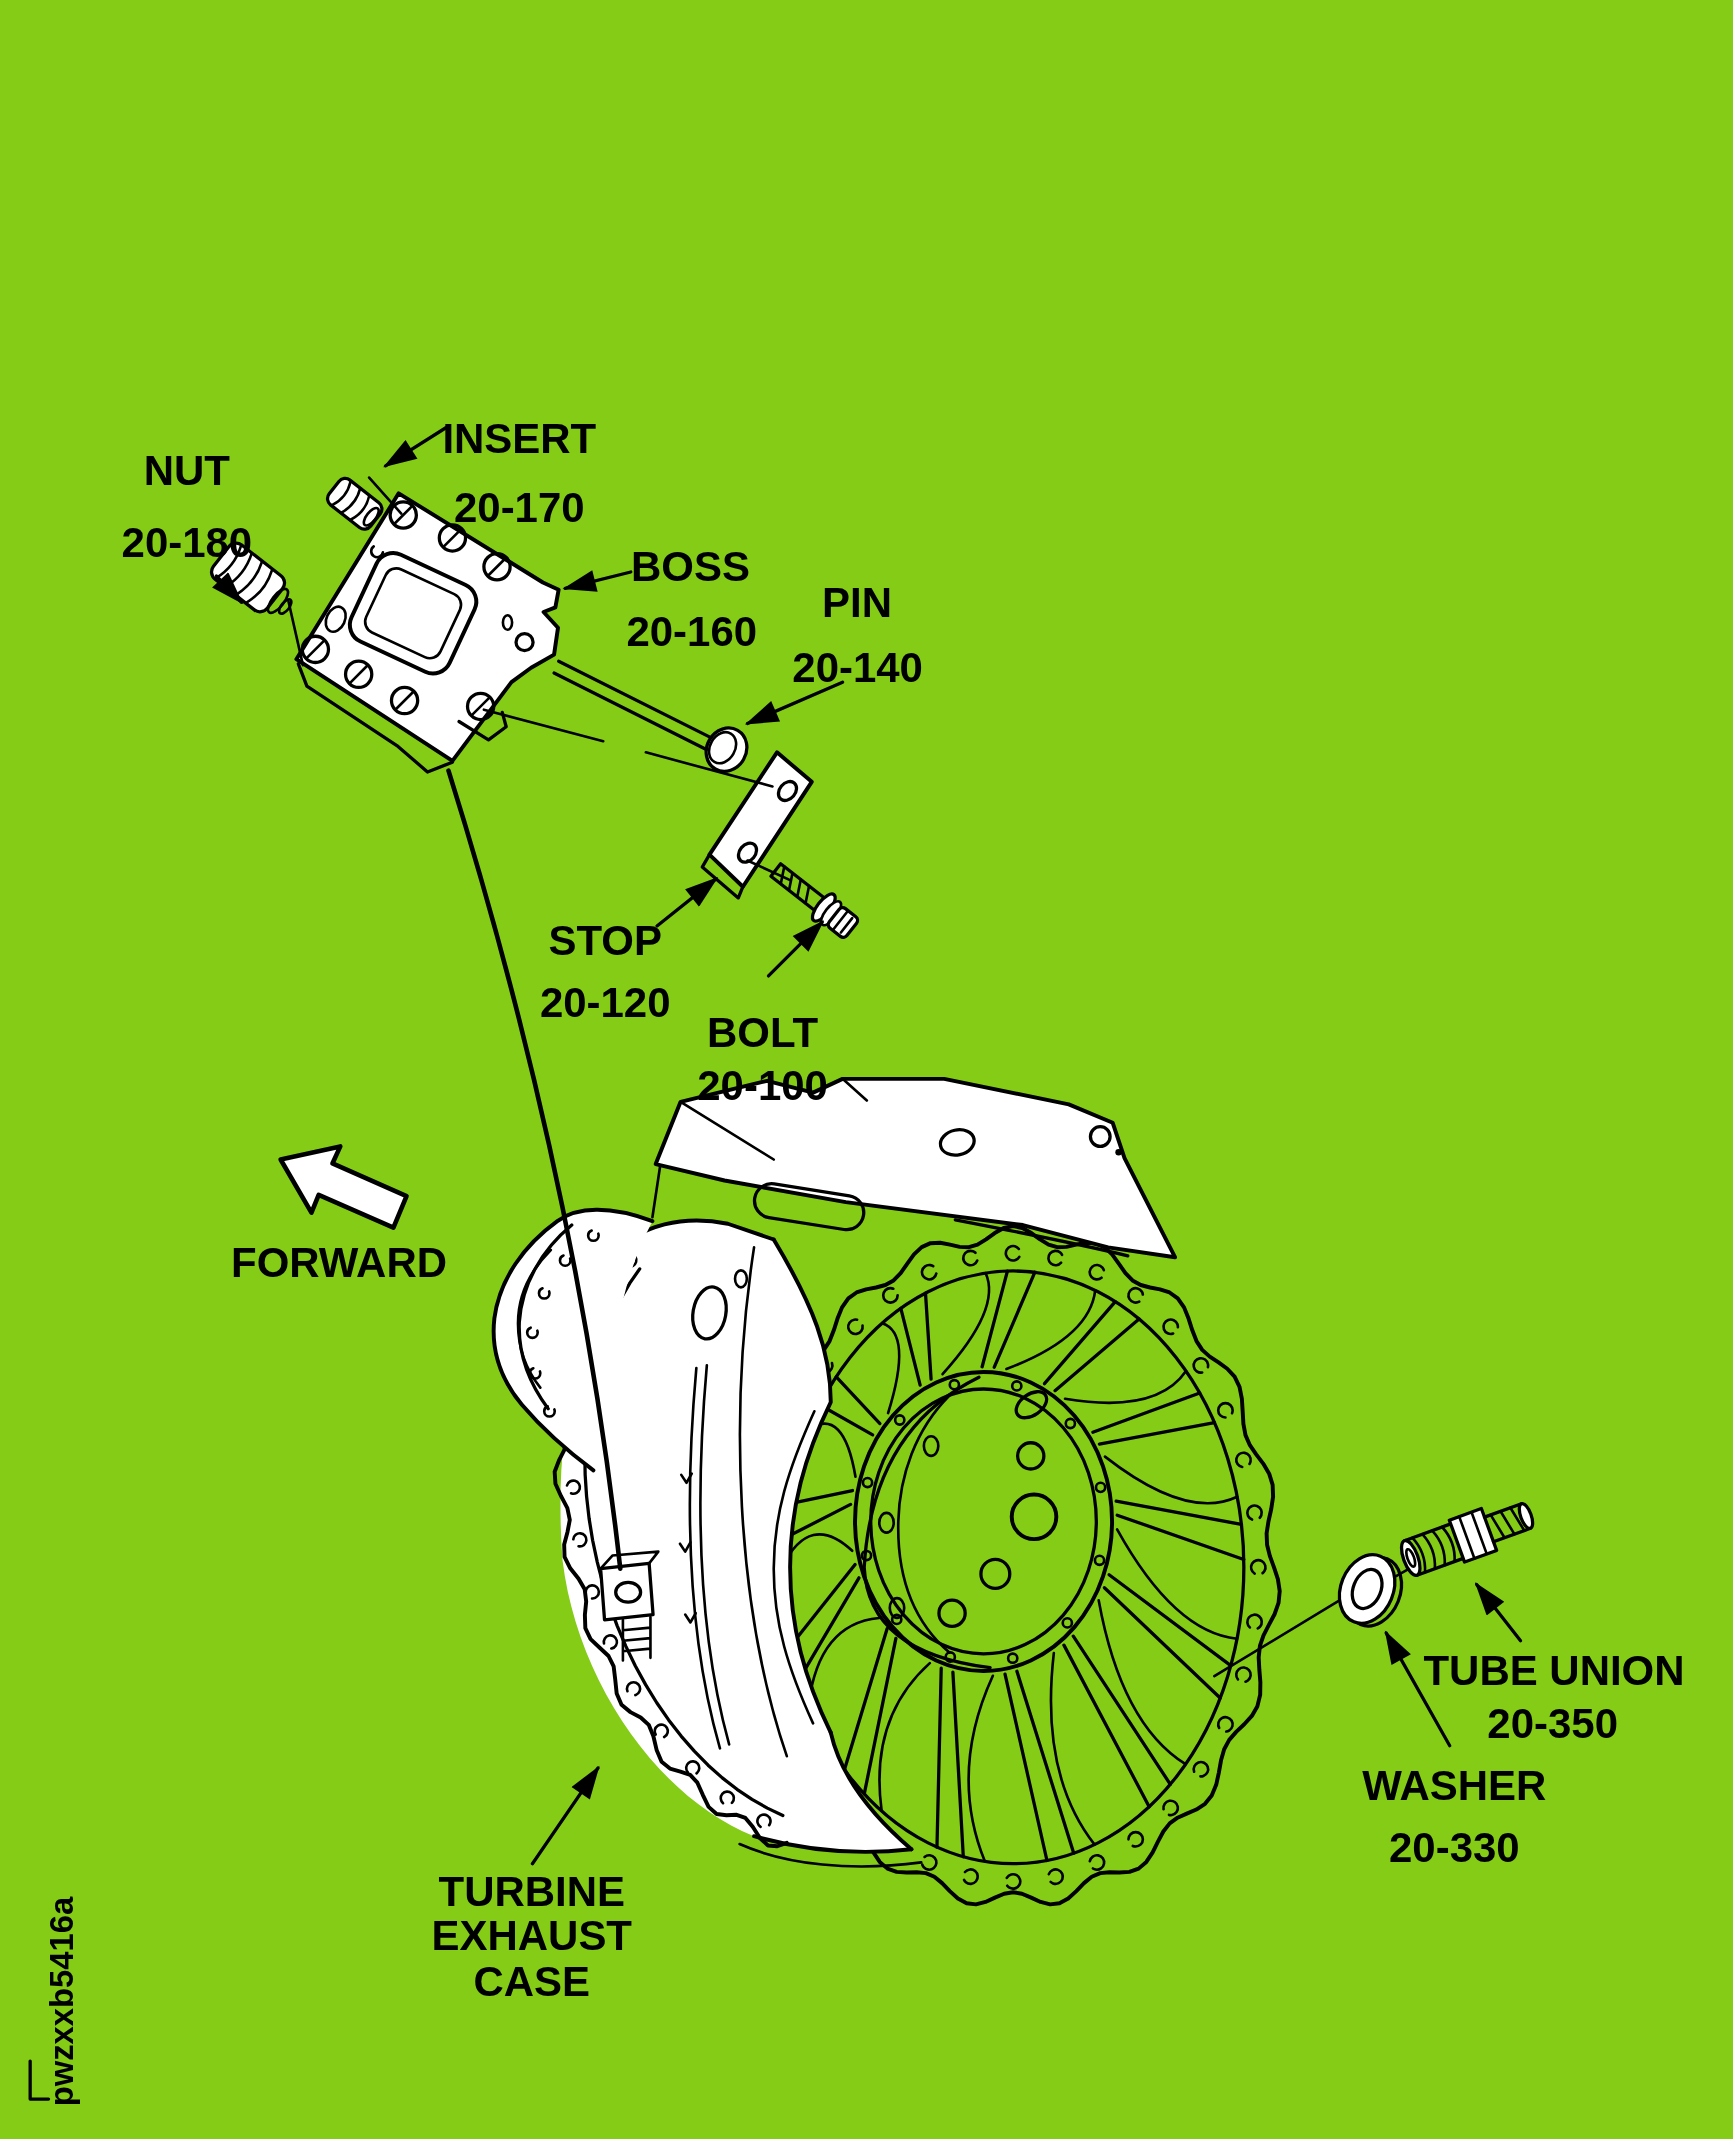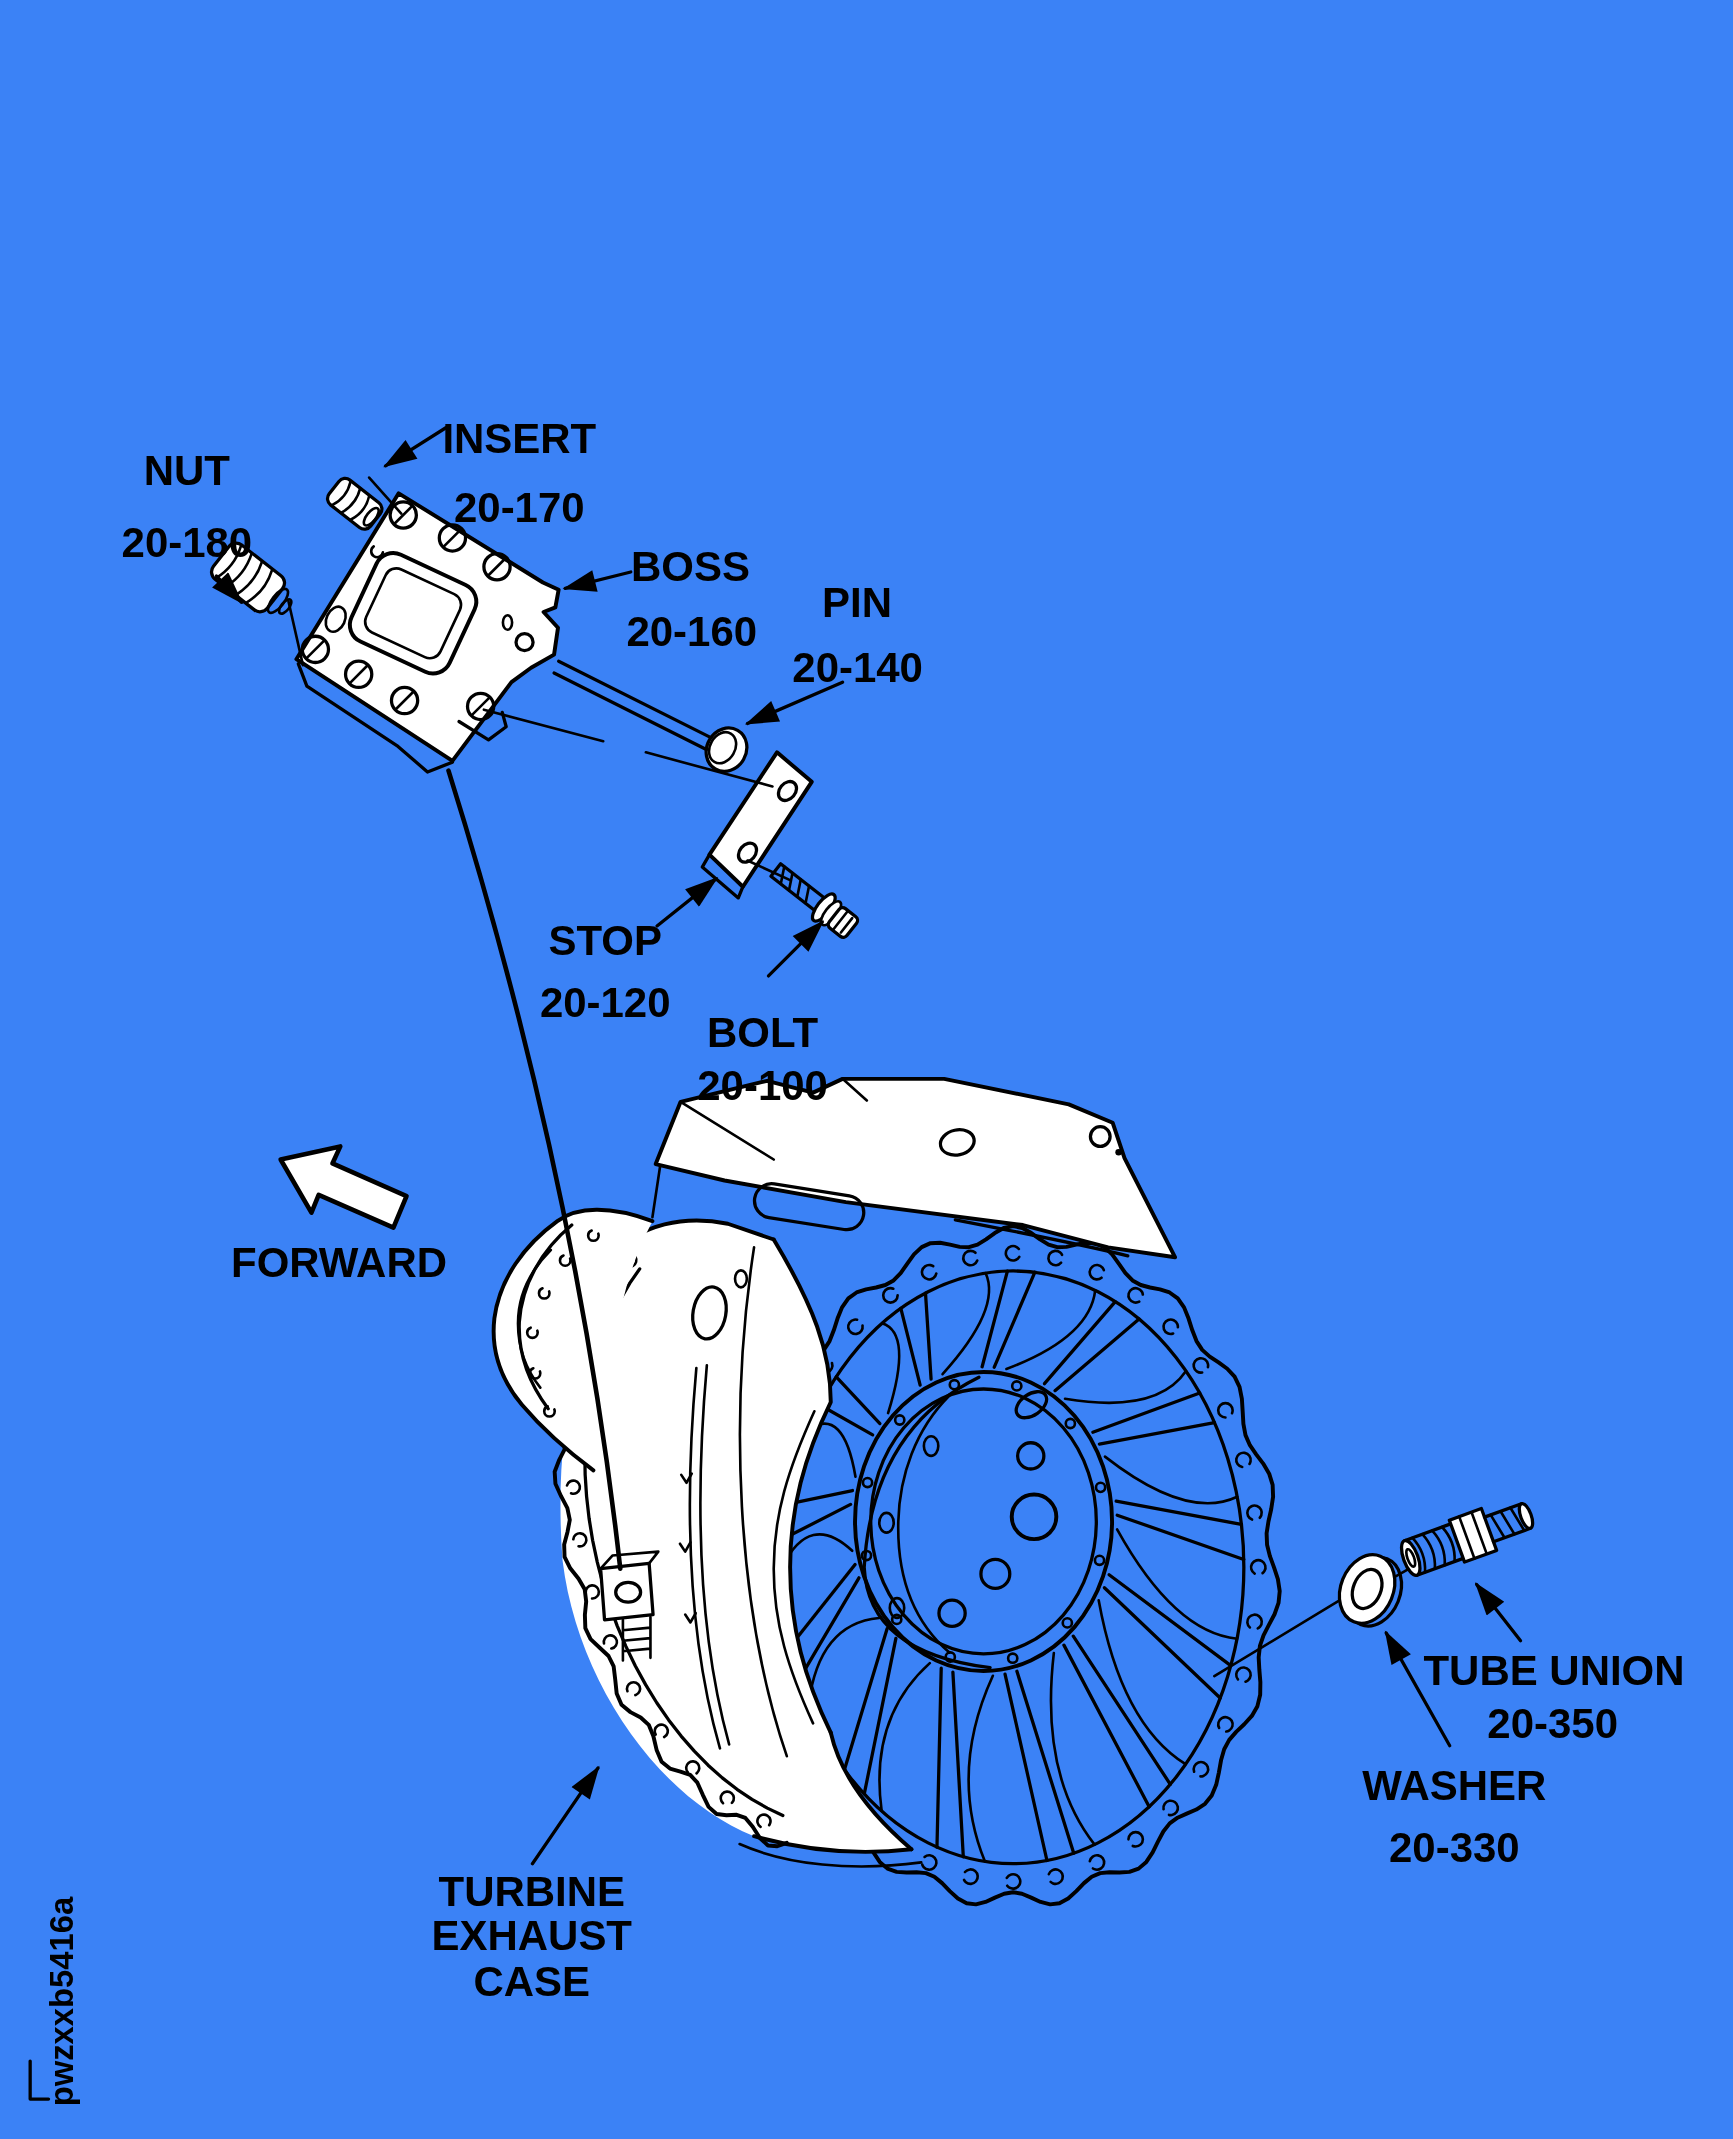--- a/index.html
+++ b/index.html
@@ -1,16 +1,16 @@
 <!DOCTYPE html>
 <html style="font-size:10.5px"><head>
 <meta charset="utf-8">
 <style>
   html,body{margin:0;padding:0;background:#ffffff;}
-  .page{position:relative;width:1733px;height:2140px;background:#3b82f6;overflow:hidden;}
+  .page{position:relative;width:1733px;height:2140px;background:#84cc16;overflow:hidden;}
   svg{position:absolute;left:0;top:0;}
   .lbl{font:700 64px "Liberation Sans", sans-serif;fill:#000;}
   .code{font:700 50px "Liberation Sans", sans-serif;fill:#000;}
   .ink{stroke:#000;fill:none;stroke-linecap:round;stroke-linejoin:round;}
   .w6{stroke-width:6;} .w5{stroke-width:5;} .w4{stroke-width:4;} .w7{stroke-width:7;}
   .paper{fill:#fff;}
 </style>
 </head>
 <body>
 

